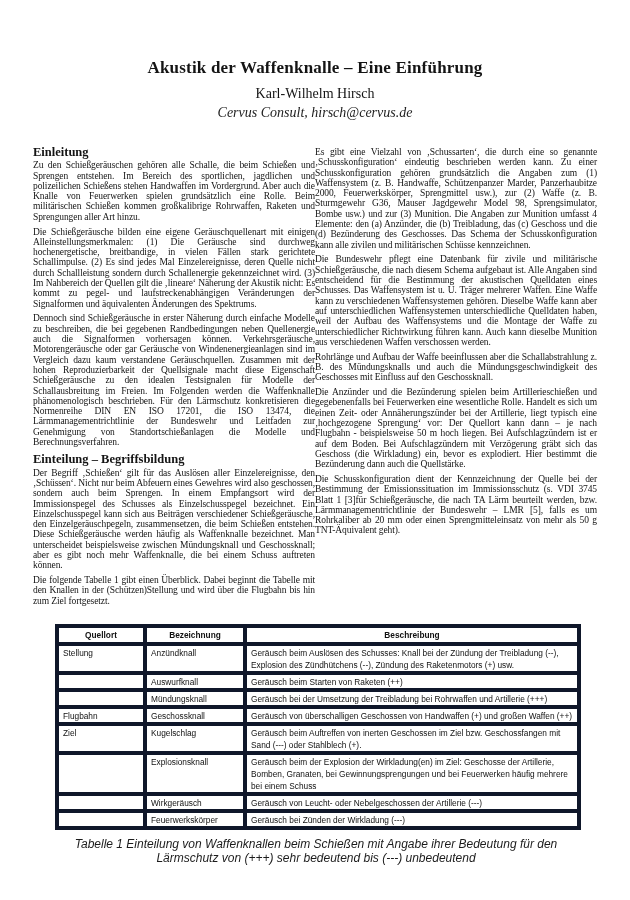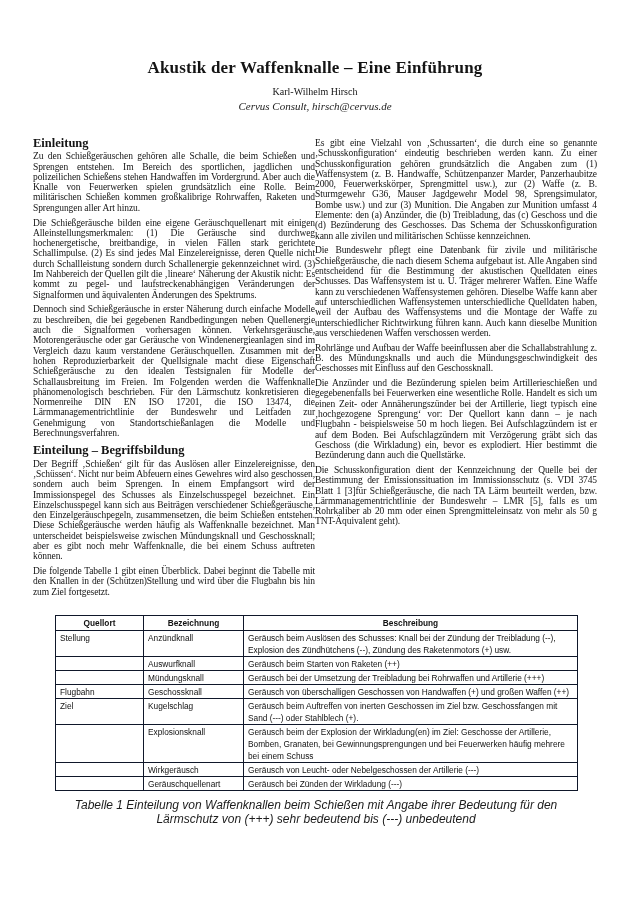--- a/index.html
+++ b/index.html
@@ -14,22 +14,22 @@
     overflow: hidden;
     box-sizing: border-box;
   }
   .header { padding-top: 50px; text-align: center; }
   .title {
     font-size: 17px;
     font-weight: bold;
     margin: 8px;
     letter-spacing: 0.2px;
   }
-  .author { font-size: 10px; margin-top: 7px; }
-  .affil  { font-size: 11px; font-style: italic; margin-top: 3px; color: #222; text-align: center; }
+  .author { font-size: 14px; margin-top: 7px; }
+  .affil  { font-size: 14px; font-style: italic; margin-top: 3px; color: #222; text-align: center; }
 
   .columns {
     display: flex;
     padding: 0 33px;
     margin-top: 26px;
   }
   .col {
     flex: 1;
     min-width: 0;
     font-size: 9.5px;
@@ -51,21 +51,21 @@
   .table-wrap { margin: 14px 53px 0 55px; }
   table.knall {
     border-collapse: collapse;
     width: 522px;
     table-layout: fixed;
     font-family: "Liberation Sans", sans-serif;
     font-size: 8.3px;
     color: #111;
   }
   table.knall th, table.knall td {
-    border: 1px solid #0f172a;
+    border: 4px solid #0f172a;
     padding: 0.5px 4px;
     vertical-align: top;
     line-height: 12px;
     text-align: left;
     overflow: hidden;
   }
   table.knall th {
     font-weight: bold;
     text-align: center;
     line-height: 13px;
@@ -161,21 +161,21 @@
           <td>Explosionsknall</td>
           <td>Geräusch beim der Explosion der Wirkladung(en) im Ziel: Geschosse der Artillerie, Bomben, Granaten, bei Gewinnungsprengungen und bei Feuerwerken häufig mehrere bei einem Schuss</td>
         </tr>
         <tr>
           <td></td>
           <td>Wirkgeräusch</td>
           <td>Geräusch von Leucht- oder Nebelgeschossen der Artillerie (---)</td>
         </tr>
         <tr>
           <td></td>
-          <td>Geräuschquellenart</td>
+          <td>Feuerwerkskörper</td>
           <td>Geräusch bei Zünden der Wirkladung (---)</td>
         </tr>
       </tbody>
     </table>
     <div class="caption">Tabelle 1 Einteilung von Waffenknallen beim Schießen mit Angabe ihrer Bedeutung für den Lärmschutz von (+++) sehr bedeutend bis (---) unbedeutend</div>
   </div>
 
 </div>
 
 </body></html>

